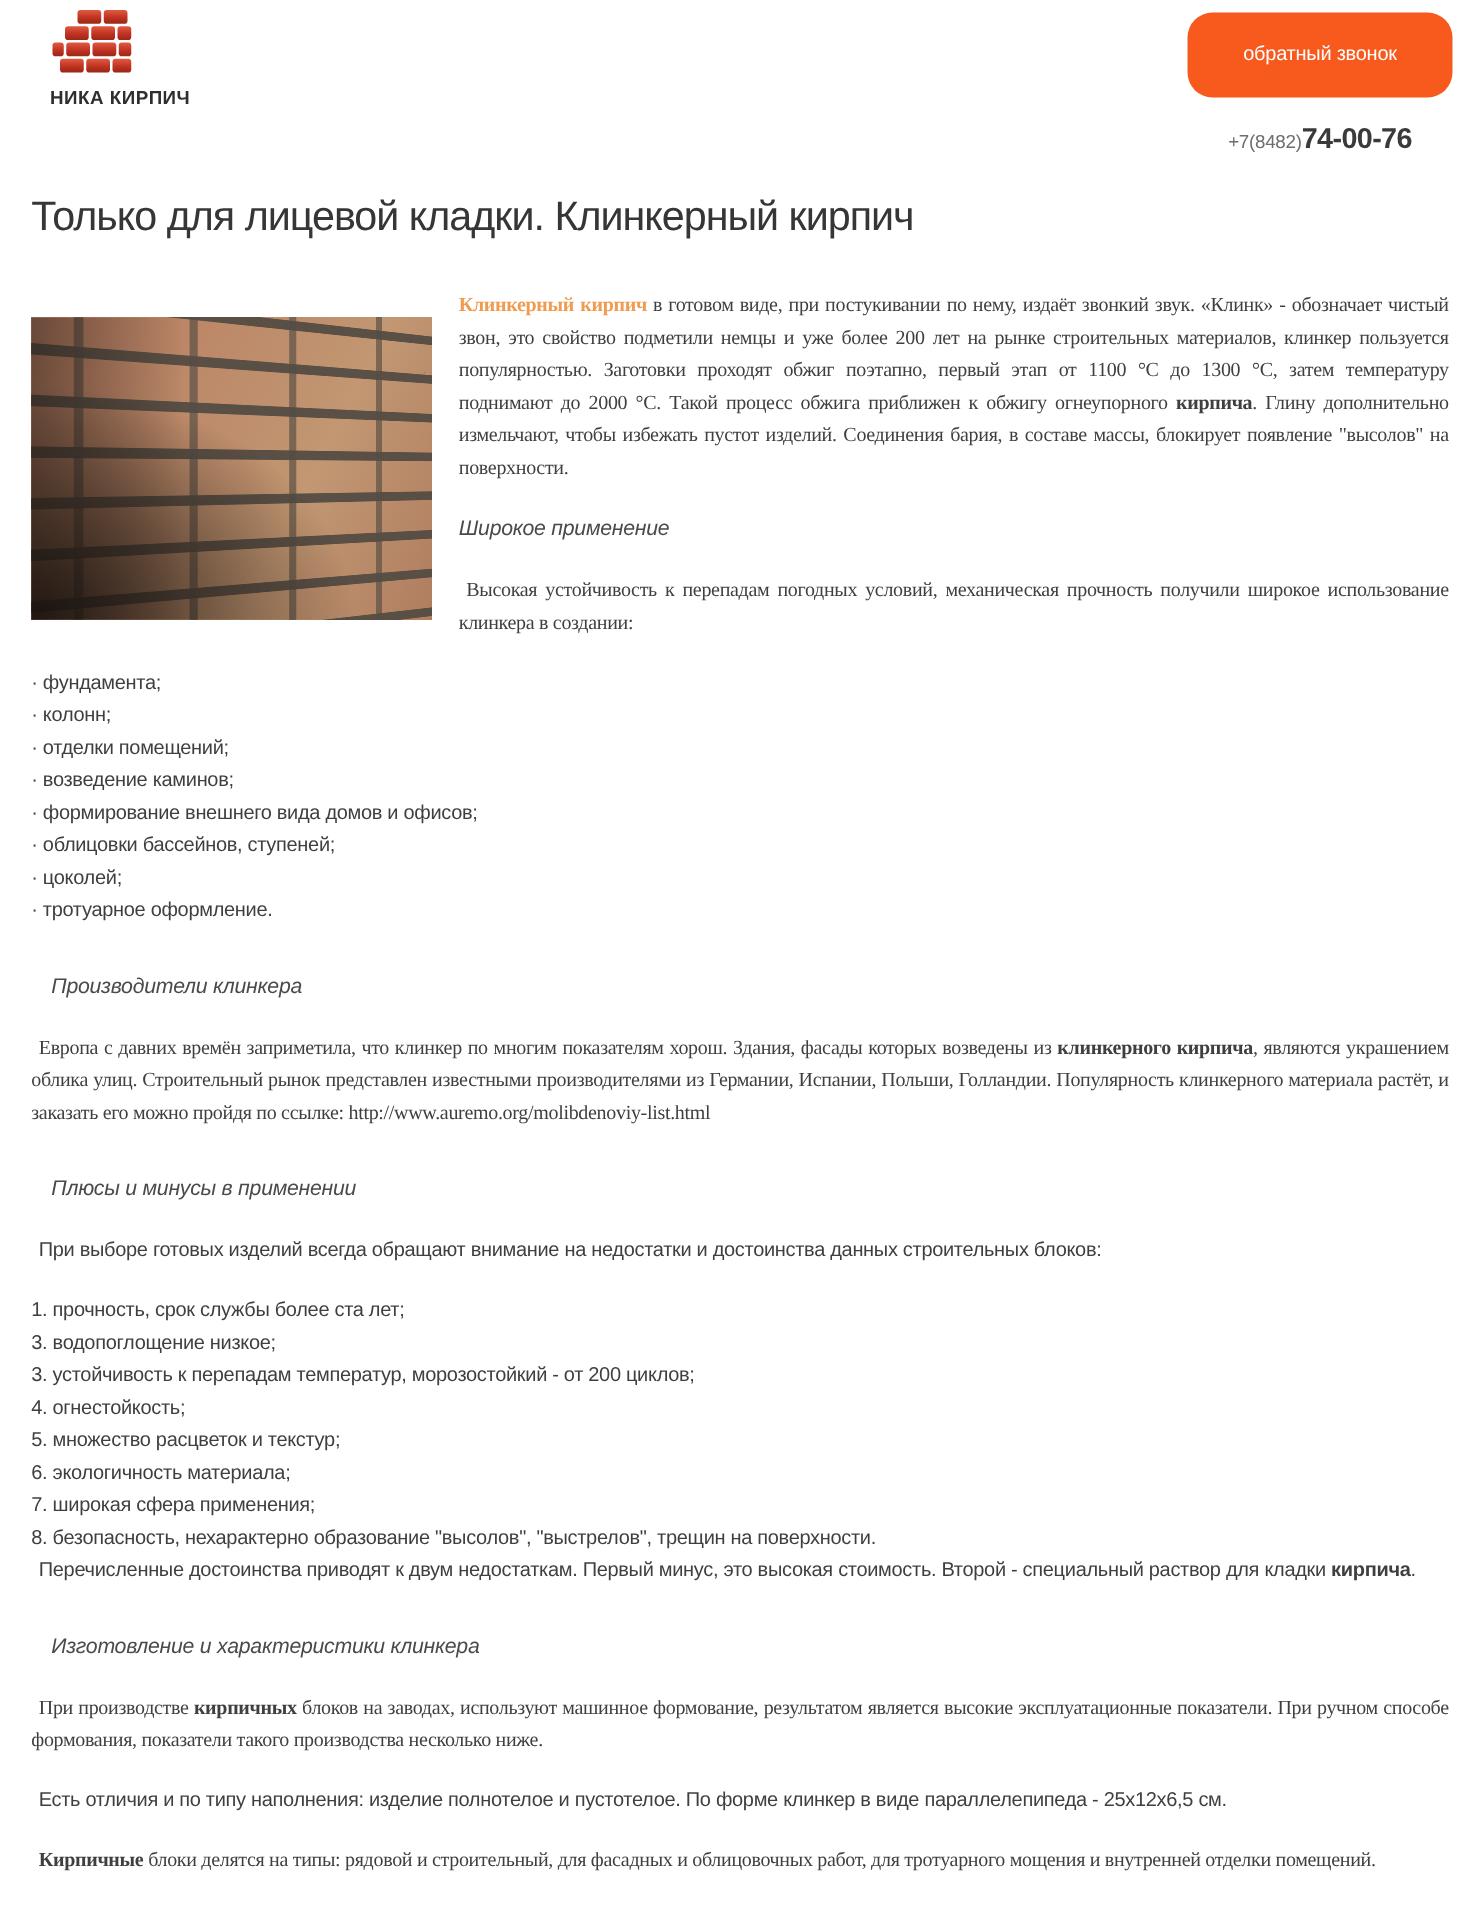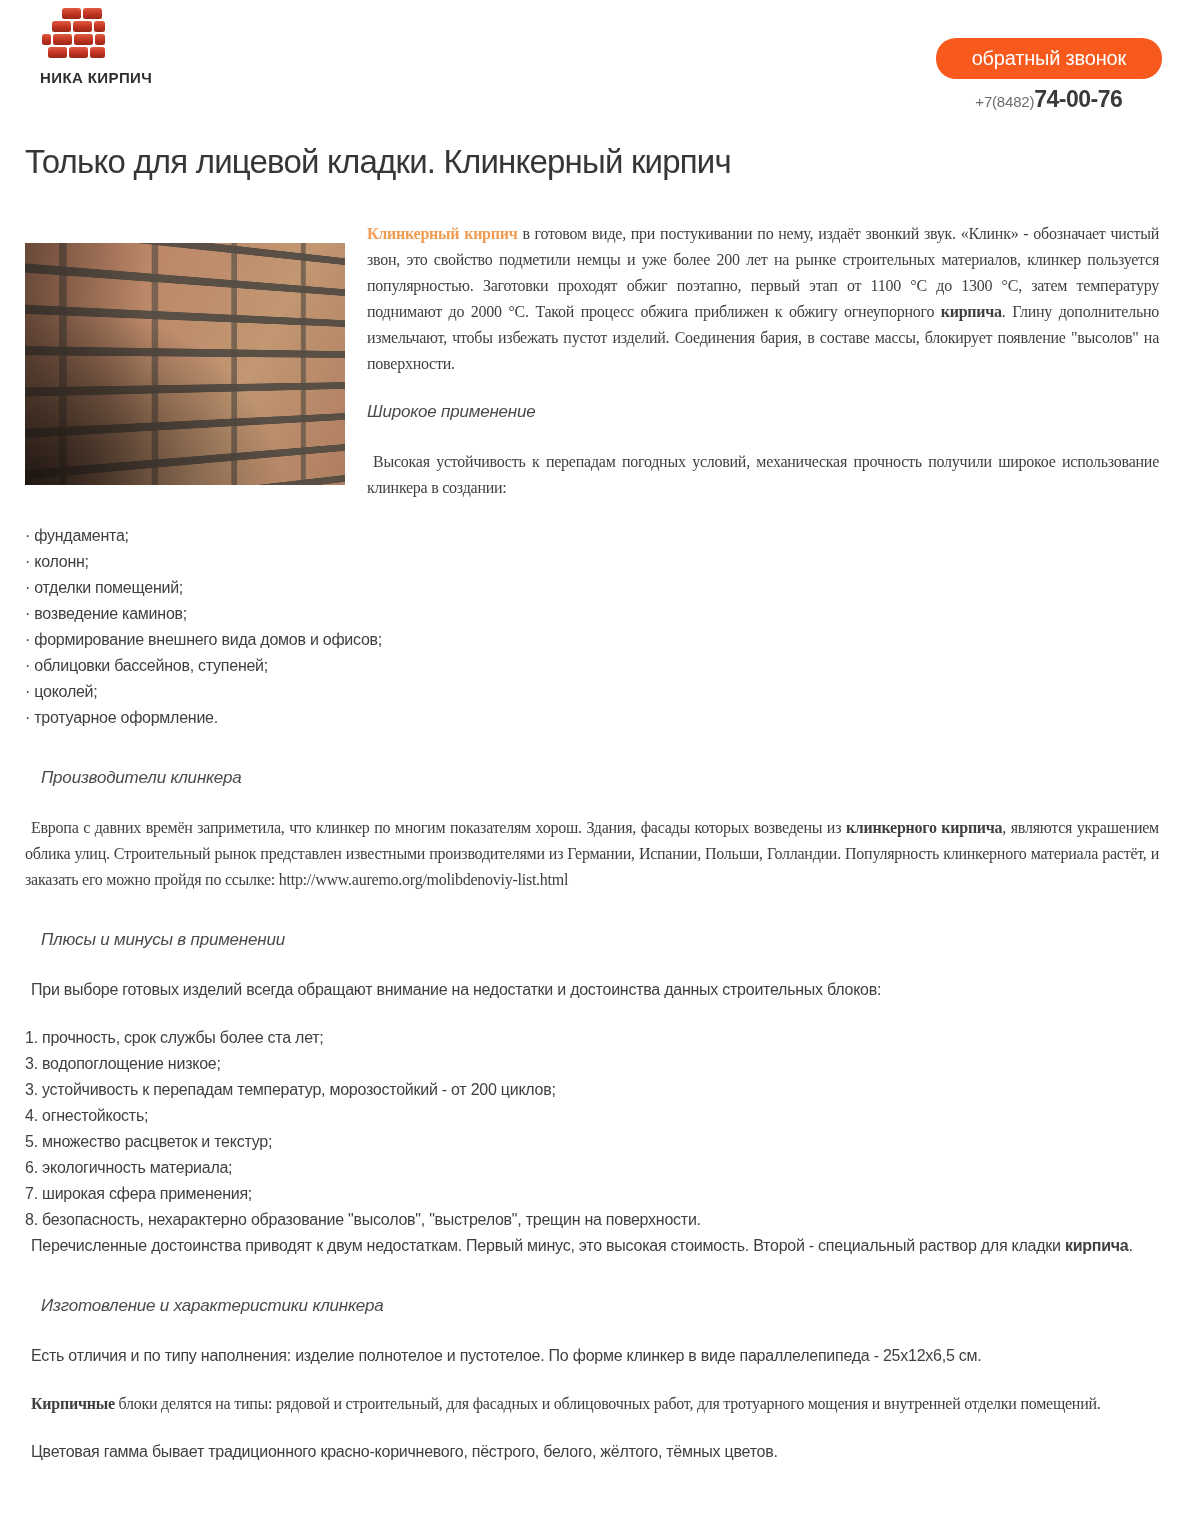--- a/index.html
+++ b/index.html
@@ -7,22 +7,22 @@
   .page{width:1184px;margin:0 auto;background:#fff;min-height:1527px;overflow:hidden;}
 
   
   header{display:flex;align-items:flex-start;padding:8px 22px 0 22px;}
   .logo{margin-left:18px;text-align:left;cursor:pointer;}
   .logo-caption{font-size:15px;font-weight:700;color:#2f2f2f;letter-spacing:.4px;margin-top:2px;white-space:nowrap;}
   nav{display:flex;gap:44px;margin:26px 0 0 150px;}
   nav a{font-size:15px;color:#828282;text-decoration:none;letter-spacing:-.2px;white-space:nowrap;cursor:pointer;}
   .header-right{margin-left:auto;text-align:center;padding-top:2px;}
   .callback-btn{display:block;background:#f8591d;color:#fff;border:none;border-radius:20px;
-    font-family:inherit;font-size:20px;padding:9px 36px;min-width:212px;cursor:pointer;letter-spacing:-.2px;margin-top:28px;}
-  .phone-line{margin-top:7px;white-space:nowrap;}
+    font-family:inherit;font-size:16px;padding:25px 36px;min-width:212px;cursor:pointer;letter-spacing:-.2px;}
+  .phone-line{margin-top:19px;white-space:nowrap;}
   .phone-prefix{font-size:15px;color:#6e6e6e;letter-spacing:-.2px;}
   .phone-number{font-size:23px;color:#3a3a3a;font-weight:700;letter-spacing:-.5px;}
 
   
   .content{padding:0 25px;}
   h1{font-size:33px;font-weight:400;color:#363636;letter-spacing:-.8px;margin:30px 0 40px 0;}
 
   .article{font-size:16px;line-height:26px;letter-spacing:-.25px;color:#3f3f3f;}
   .article p{margin:22px 0;text-indent:6px;}
   .article p.no-indent{text-indent:0;}
@@ -134,20 +134,21 @@
         <li>5. множество расцветок и текстур;</li>
         <li>6. экологичность материала;</li>
         <li>7. широкая сфера применения;</li>
         <li>8. безопасность, нехарактерно образование "высолов", "выстрелов", трещин на поверхности.</li>
       </ul>
 
       <p style="margin-top:0;"><span>Перечисленные достоинства приводят к двум недостаткам. Первый минус, это высокая стоимость. Второй - специальный раствор для кладки </span><b>кирпича</b><span>.</span></p>
 
       <h3 class="sec-heading">Изготовление и характеристики клинкера</h3>
 
+      <p class="justify"><span>При производстве </span><b>кирпичных</b><span> блоков на заводах, используют машинное формование, результатом является высокие эксплуатационные показатели. При ручном способе формования, показатели такого производства несколько ниже.</span></p>
 
       <p>Есть отличия и по типу наполнения: изделие полнотелое и пустотелое. По форме клинкер в виде параллелепипеда - 25х12х6,5 см.</p>
 
       <p class="justify"><b>Кирпичные</b><span> блоки делятся на типы: рядовой и строительный, для фасадных и облицовочных работ, для тротуарного мощения и внутренней отделки помещений.</span></p>
 
       <p>Цветовая гамма бывает традиционного красно-коричневого, пёстрого, белого, жёлтого, тёмных цветов.</p>
 
     </div>
   </main>
 </div>

